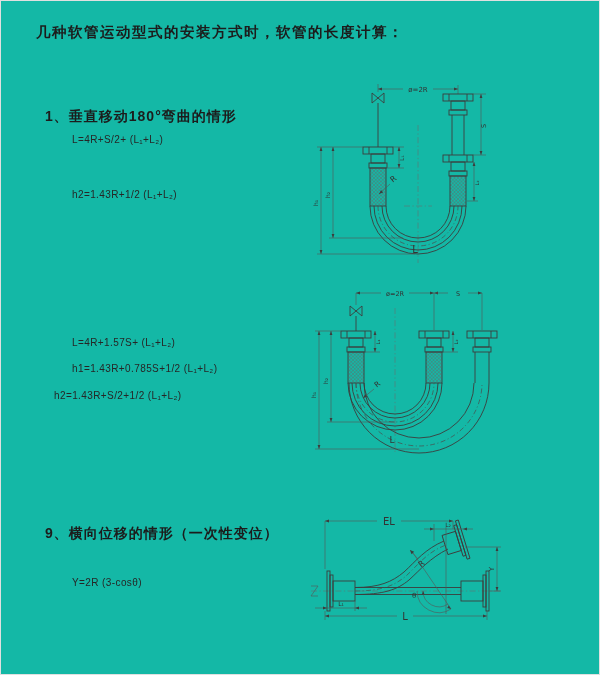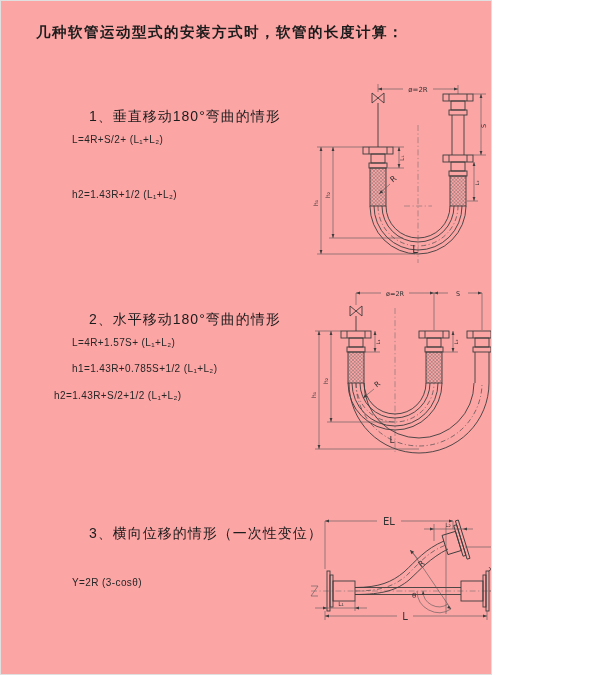--- a/index.html
+++ b/index.html
@@ -1,47 +1,46 @@
 <!DOCTYPE html>
 <html><head>
 <meta charset="utf-8">
 <style>
   html,body{margin:0;padding:0;background:#fff;}
-  #page{position:relative;width:492px;height:675px;background:#fca5a5;
+  #page{position:relative;width:600px;height:675px;background:#14b8a6;
         border:1px solid #e0e0e0;box-sizing:border-box;overflow:hidden;
         font-family:"Liberation Sans","DejaVu Sans",sans-serif;color:#222;}
   .doc-title{position:absolute;left:35px;top:22px;font-size:14.5px;font-weight:700;
              letter-spacing:1.5px;color:#1c1c1c;}
-  .sec-heading{position:absolute;font-size:14px;font-weight:400;letter-spacing:1px;color:#1c1c1c;margin-left:44px;}
+  .sec-heading{position:absolute;font-size:14px;font-weight:700;letter-spacing:1px;color:#1c1c1c;}
   .formula{position:absolute;font-size:10px;font-weight:400;letter-spacing:.4px;color:#262626;}
   .diagram{position:absolute;}
   svg text{fill:#333;font-family:"DejaVu Sans","Liberation Sans",sans-serif;}
   .dln{stroke:#565656;stroke-width:.6;fill:none;}
   .pln{stroke:#3c3c3c;stroke-width:.9;fill:none;}
   .cln{stroke:#6a6a6a;stroke-width:.55;fill:none;stroke-dasharray:6 2.5 1.2 2.5;}
   .hdash{stroke:#4a4a4a;stroke-width:.7;fill:none;stroke-dasharray:5 2.5 1 2.5;}
   .arw{fill:#3c3c3c;stroke:none;}
 </style>
 </head>
 <body>
 
 <div id="page">
 
   <div class="doc-title">几种软管运动型式的安装方式时，软管的长度计算：</div>
 
   <div class="sec-heading" style="left:44px;top:107px">1、垂直移动180°弯曲的情形</div>
   <div class="formula" style="left:71px;top:133px">L=4R+S/2+ (L₁+L₂)</div>
   <div class="formula" style="left:71px;top:188px">h2=1.43R+1/2 (L₁+L₂)</div>
 
-  <div class="sec-heading" style="left:44px;top:310px">2、水平移动180°弯曲的情形</div>
   <div class="formula" style="left:71px;top:336px">L=4R+1.57S+ (L₁+L₂)</div>
   <div class="formula" style="left:71px;top:362px">h1=1.43R+0.785S+1/2 (L₁+L₂)</div>
   <div class="formula" style="left:53px;top:389px">h2=1.43R+S/2+1/2 (L₁+L₂)</div>
 
-  <div class="sec-heading" style="left:44px;top:524px">3、横向位移的情形（一次性变位）</div>
+  <div class="sec-heading" style="left:44px;top:524px">9、横向位移的情形（一次性变位）</div>
   <div class="formula" style="left:71px;top:576px">Y=2R (3-cosθ)</div>
 
   <svg class="diagram" style="left:310px;top:72px" width="290" height="195" viewBox="0 0 290 195">
     <defs>
       <pattern id="hp1" width="3.5" height="3.5" patternUnits="userSpaceOnUse">
         <path d="M0,3.5 L3.5,0 M0,0 L3.5,3.5" stroke="#666" stroke-width="0.45"></path>
       </pattern>
     </defs>
 
     <line class="cln" x1="107" y1="52" x2="107" y2="190"></line>

